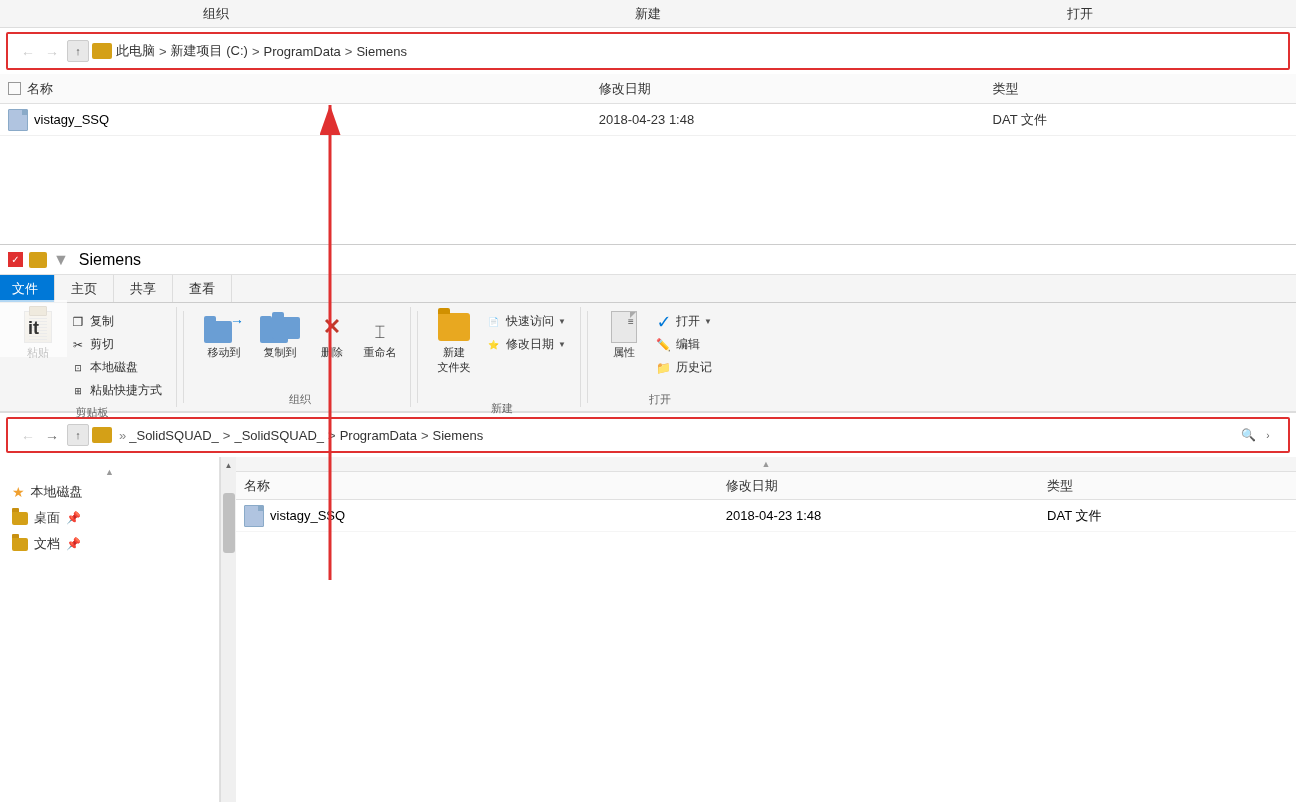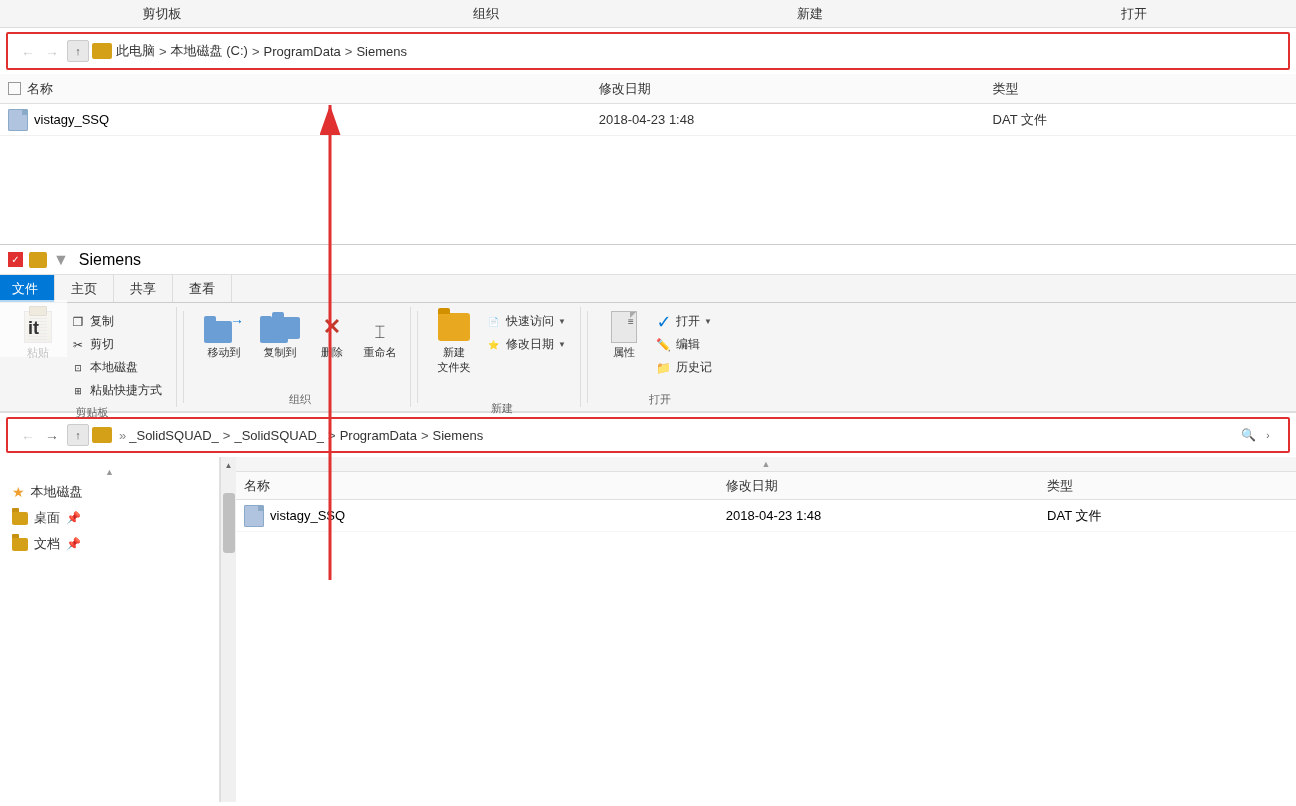--- a/index.html
+++ b/index.html
@@ -500,34 +500,33 @@
       font-size: 8px;
       color: #555;
     }
   </style>
 </head>
 <body>
 
 <div class="explorer-top">
 
   <div class="top-toolbar">
-    <span>剪切板</span>
     <span>组织</span>
     <span>新建</span>
     <span>打开</span>
   </div>
 
   <div class="top-address-bar">
     <span class="nav-btn disabled">←</span>
     <span class="nav-btn disabled">→</span>
     <span class="up-arrow-btn">↑</span>
     <span class="address-home"></span>
     <span>此电脑</span>
     <span class="breadcrumb-sep">&gt;</span>
-    <span>本地磁盘 (C:)</span>
+    <span>新建项目 (C:)</span>
     <span class="breadcrumb-sep">&gt;</span>
     <span>ProgramData</span>
     <span class="breadcrumb-sep">&gt;</span>
     <span>Siemens</span>
   </div>
 
   <div class="top-file-list">
     <div class="file-list-header">
       <div class="col-name">
         <span class="checkbox-square"></span>

